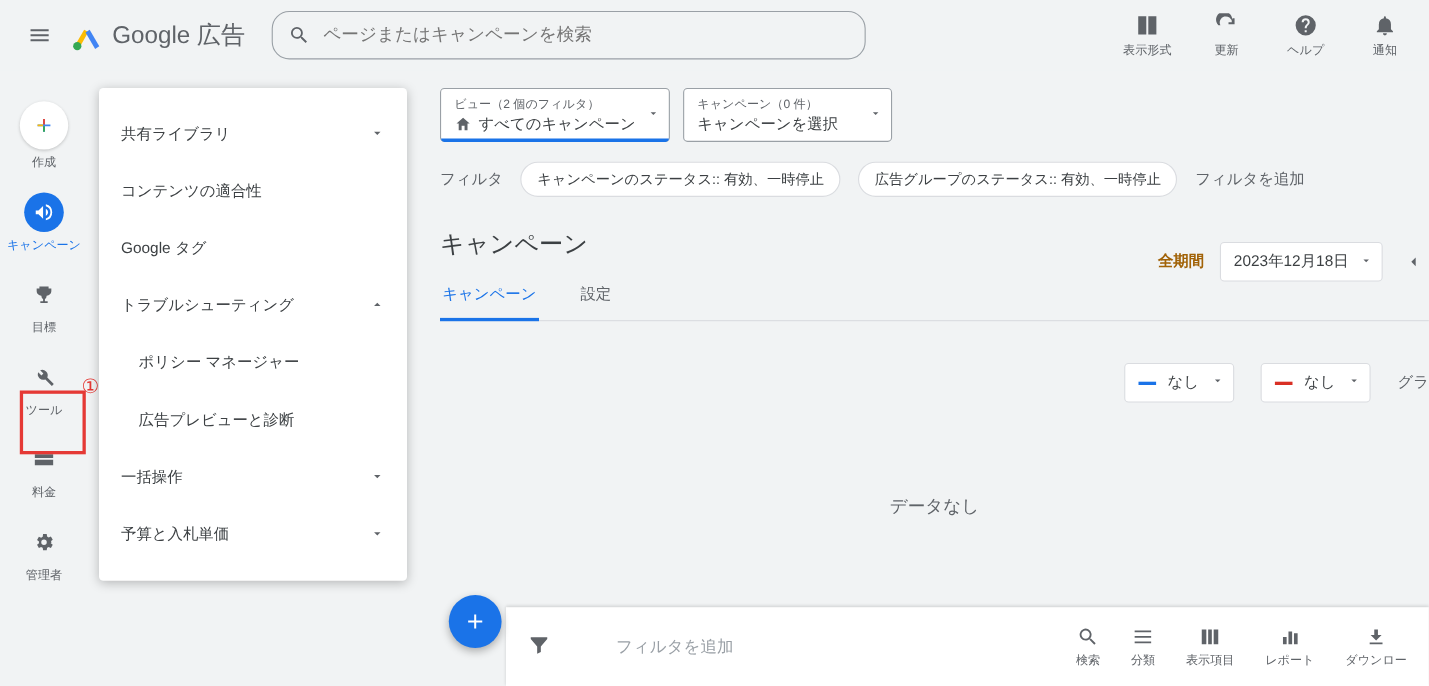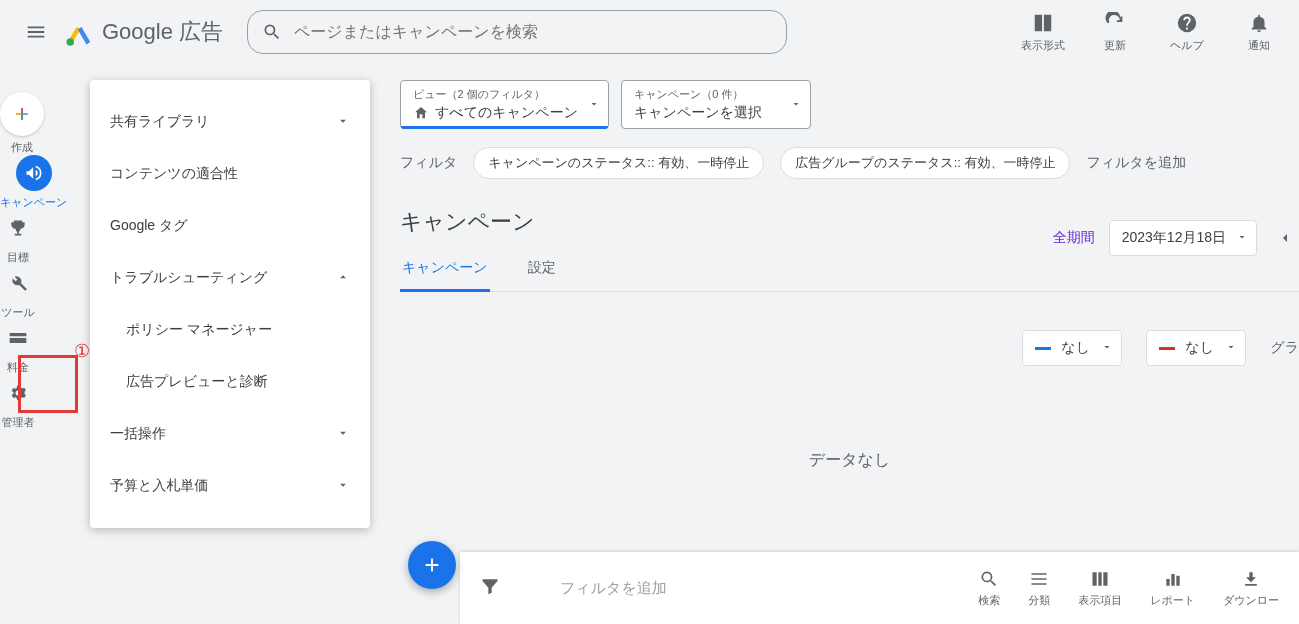--- a/index.html
+++ b/index.html
@@ -16,21 +16,21 @@
 .logo-ads { margin-left:6px; font-weight:400; }
 .search-box { flex:0 0 540px; height:44px; border:1px solid #9aa0a6; border-radius:16px; display:flex; align-items:center; padding:0 14px; background:#f1f3f4; }
 .search-box svg { width:20px; height:20px; fill:#5f6368; margin-right:12px; flex-shrink:0; }
 .search-input { border:none; background:transparent; outline:none; font-size:16px; color:#5f6368; width:100%; }
 .header-actions { margin-left:auto; display:flex; gap:24px; }
 .header-action { display:flex; flex-direction:column; align-items:center; width:48px; cursor:pointer; color:#5f6368; }
 .header-action svg { width:22px; height:22px; fill:#5f6368; }
 .header-action-label { font-size:11px; margin-top:4px; }
 
 
-.left-rail { position:absolute; top:80px; left:0; width:80px; display:flex; flex-direction:column; align-items:flex-start; padding-top:12px; }
+.left-rail { position:absolute; top:80px; left:0; width:80px; display:flex; flex-direction:column; align-items:center; gap:20px; padding-top:12px; }
 .rail-create { width:44px; height:44px; border-radius:50%; background:#fff; box-shadow:0 1px 3px rgba(0,0,0,0.2); display:flex; align-items:center; justify-content:center; }
 .rail-item { display:flex; flex-direction:column; align-items:center; color:#5f6368; cursor:pointer; position:relative; }
 .rail-item.active .rail-icon-wrap { background:#1a73e8; }
 .rail-item.active .rail-icon-wrap svg { fill:#fff; }
 .rail-icon-wrap { width:36px; height:36px; border-radius:18px; display:flex; align-items:center; justify-content:center; }
 .rail-item svg { width:20px; height:20px; fill:#5f6368; }
 .rail-label { font-size:11px; margin-top:4px; text-align:center; color:#5f6368; }
 .rail-item.active .rail-label { color:#1a73e8; }
 
 
@@ -66,21 +66,21 @@
 
 .page-title { font-size:22px; font-weight:400; color:#3c4043; margin-top:28px; }
 
 
 .tabs { display:flex; gap:36px; margin-top:22px; border-bottom:1px solid #dadce0; }
 .tab { padding:0 2px 12px; font-size:14px; color:#5f6368; cursor:pointer; border-bottom:3px solid transparent; margin-bottom:-1px; }
 .tab.active { color:#1a73e8; border-bottom-color:#1a73e8; }
 
 
 .date-row { position:absolute; right:0; top:140px; display:flex; align-items:center; gap:14px; }
-.date-range-label { font-size:14px; color:#6d28d9; }
+.date-range-label { font-size:14px; color:#a16207;font-weight:bold; }
 .date-picker { border:1px solid #dadce0; border-radius:4px; padding:8px 30px 8px 12px; background:#fff; font-size:14px; position:relative; cursor:pointer; }
 .date-picker .pill-arrow { right:8px; }
 .nav-arrow { width:28px; height:28px; display:flex; align-items:center; justify-content:center; cursor:pointer; }
 .nav-arrow svg { width:16px; height:16px; fill:#5f6368; }
 
 
 .compare-row { position:absolute; right:0; top:250px; display:flex; align-items:center; gap:24px; }
 .compare-dd { border:1px solid #dadce0; border-radius:4px; padding:8px 30px 8px 12px; background:#fff; display:flex; align-items:center; cursor:pointer; position:relative; min-width:100px; }
 .compare-dash { width:16px; height:3px; margin-right:10px; }
 .compare-text { font-size:14px; }

